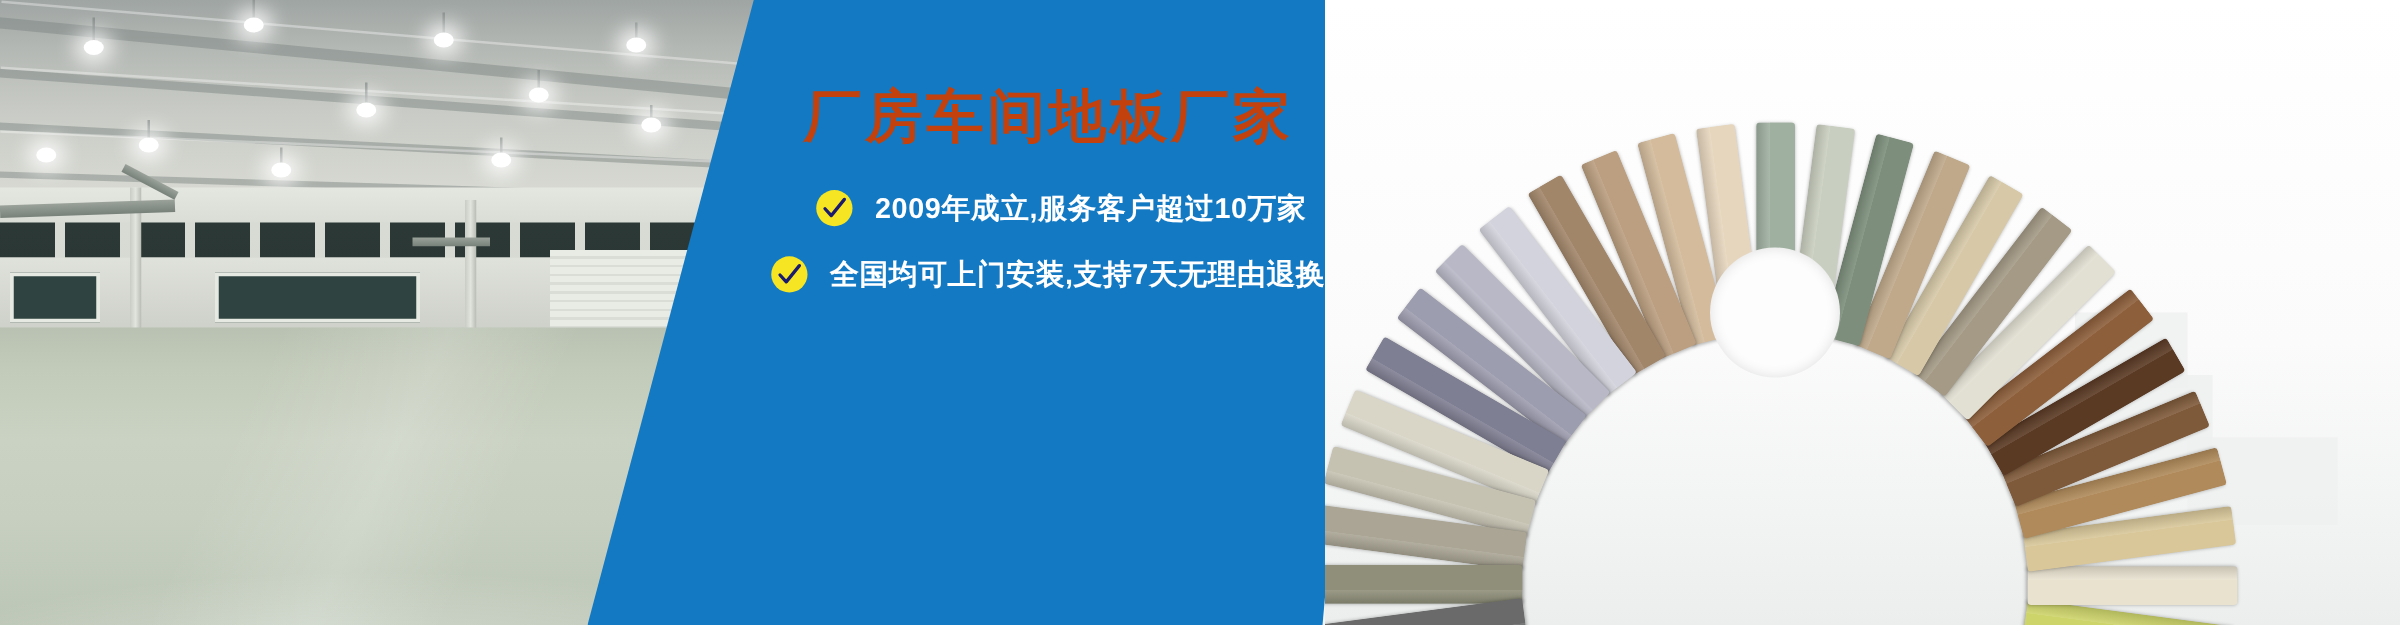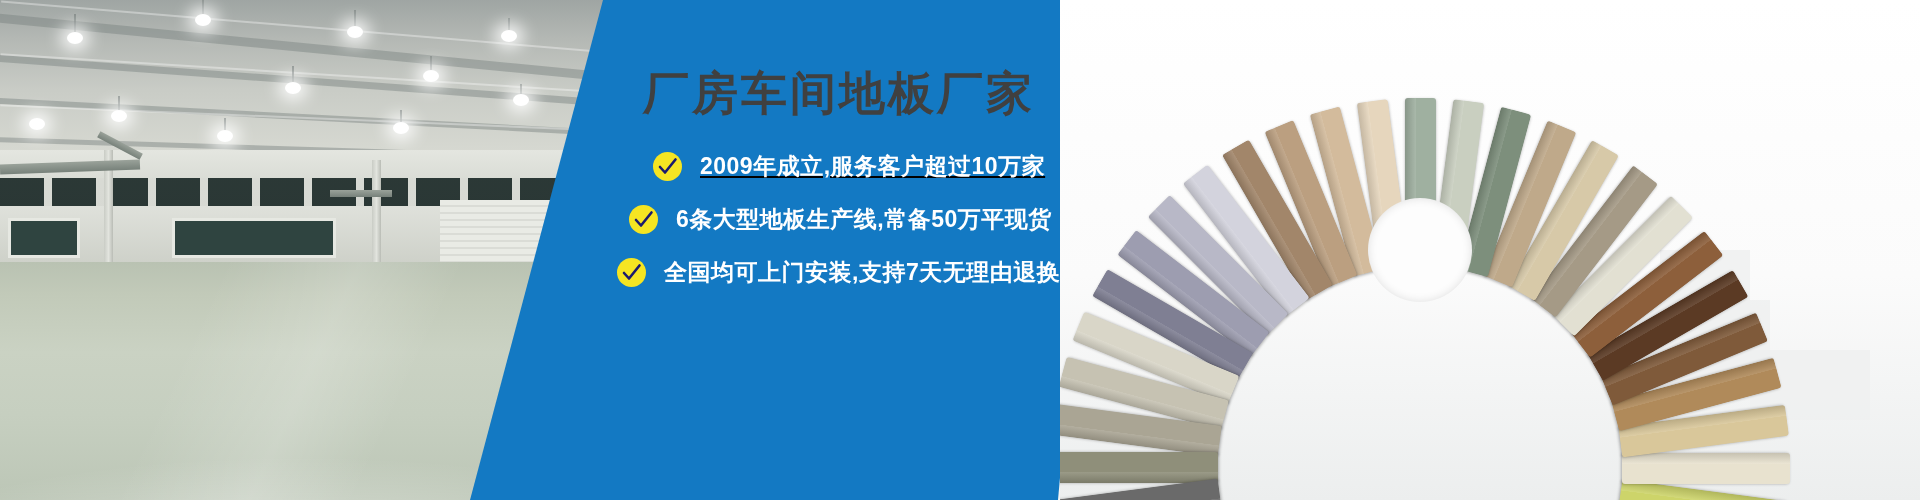--- a/index.html
+++ b/index.html
@@ -47,26 +47,26 @@
   .bluepanel { position:absolute; left:0; top:0; width:1250px; height:500px;
       background:#1379c3;
       clip-path: polygon(603px 0, 1103px 0, 1058px 500px, 470px 500px); }
   .bluepanel-edge { position:absolute; left:0; top:0; width:1250px; height:500px;
       background:rgba(255,255,255,.10);
       clip-path: polygon(1103px 0, 1112px 0, 1066px 500px, 1058px 500px); }
 
   .content { position:absolute; left:595px; top:0; width:560px; height:500px; }
 
   .title { position:absolute; left:48px; top:70px; width:480px;
-      color:#404040; font-size:46px; font-weight:700; letter-spacing:3px;
+      color:#c2410c; font-size:46px; font-weight:700; letter-spacing:3px;
       line-height:1; white-space:nowrap; }
 
   .bullets { position:absolute; left:0; top:140px; width:560px; }
   .bullet { position:relative; height:53px; display:flex; align-items:center; }
-  .bullet:nth-child(1){ padding-left:-0px;text-decoration:underline; }
+  .bullet:nth-child(1){ padding-left:-0px; }
   .chk { position:relative; flex:0 0 auto; width:29px; height:29px; border-radius:50%;
       background:#f5e522; display:inline-block; }
   .chk svg { position:absolute; left:4px; top:4px; }
   .btext { color:#ffffff; font-size:23px; font-weight:700; letter-spacing:.5px;
       white-space:nowrap; margin-left:18px; }
 
   
   .rightbg { position:absolute; left:1060px; top:0; width:860px; height:500px;
       background:
         linear-gradient(180deg,#ffffff 0%,#fbfbfb 55%,#eceeee 100%);
@@ -149,28 +149,20 @@
       <div class="bullet" style="padding-left:58px;">
         <span class="chk">
           <svg width="21" height="21" viewBox="0 0 21 21">
               <path d="M3 11 L8 16.5 L18.5 3.5" stroke="#1a1a6e" stroke-width="2.6" fill="none" stroke-linecap="round" stroke-linejoin="round"></path>
             </svg>
         </span>
         <span class="btext">2009年成立,服务客户超过10万家</span>
       </div>
 
 
-      <div class="bullet" style="padding-left:34px;">
-        <span class="chk">
-          <svg width="21" height="21" viewBox="0 0 21 21">
-              <path d="M3 11 L8 16.5 L18.5 3.5" stroke="#1a1a6e" stroke-width="2.6" fill="none" stroke-linecap="round" stroke-linejoin="round"></path>
-            </svg>
-        </span>
-        <span class="btext">6条大型地板生产线,常备50万平现货</span>
-      </div>
 
       <div class="bullet" style="padding-left:22px;">
         <span class="chk">
           <svg width="21" height="21" viewBox="0 0 21 21">
               <path d="M3 11 L8 16.5 L18.5 3.5" stroke="#1a1a6e" stroke-width="2.6" fill="none" stroke-linecap="round" stroke-linejoin="round"></path>
             </svg>
         </span>
         <span class="btext">全国均可上门安装,支持7天无理由退换</span>
       </div>
 

